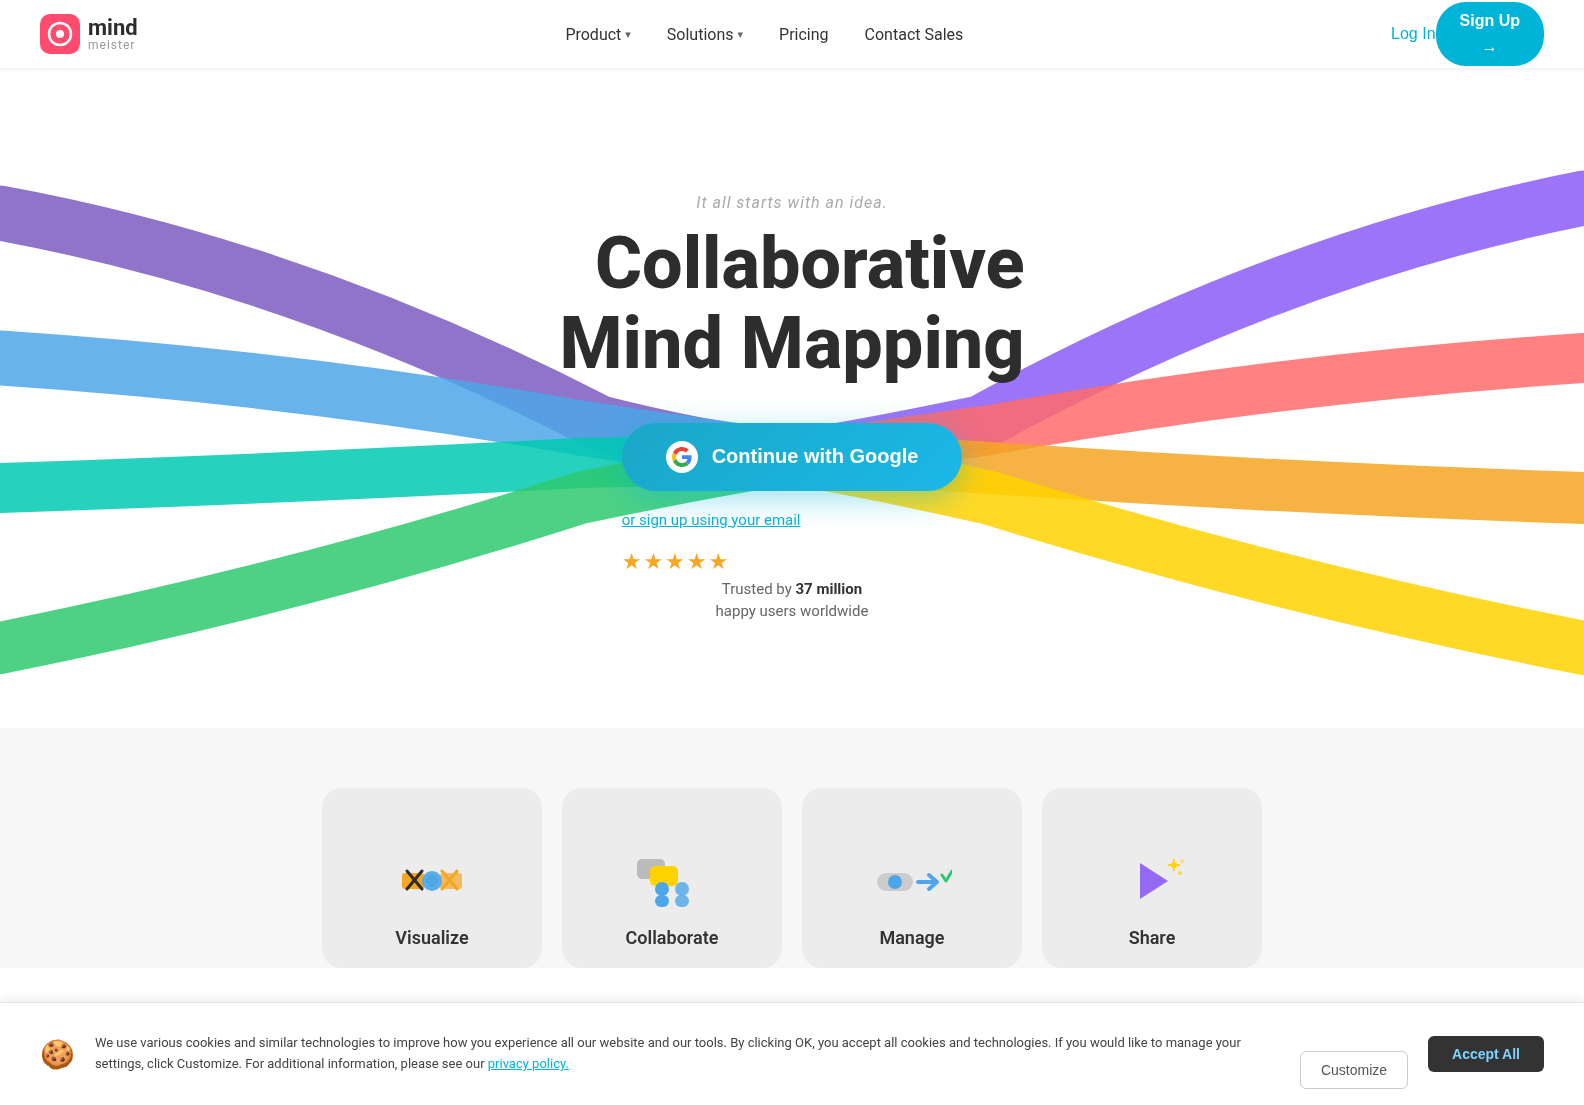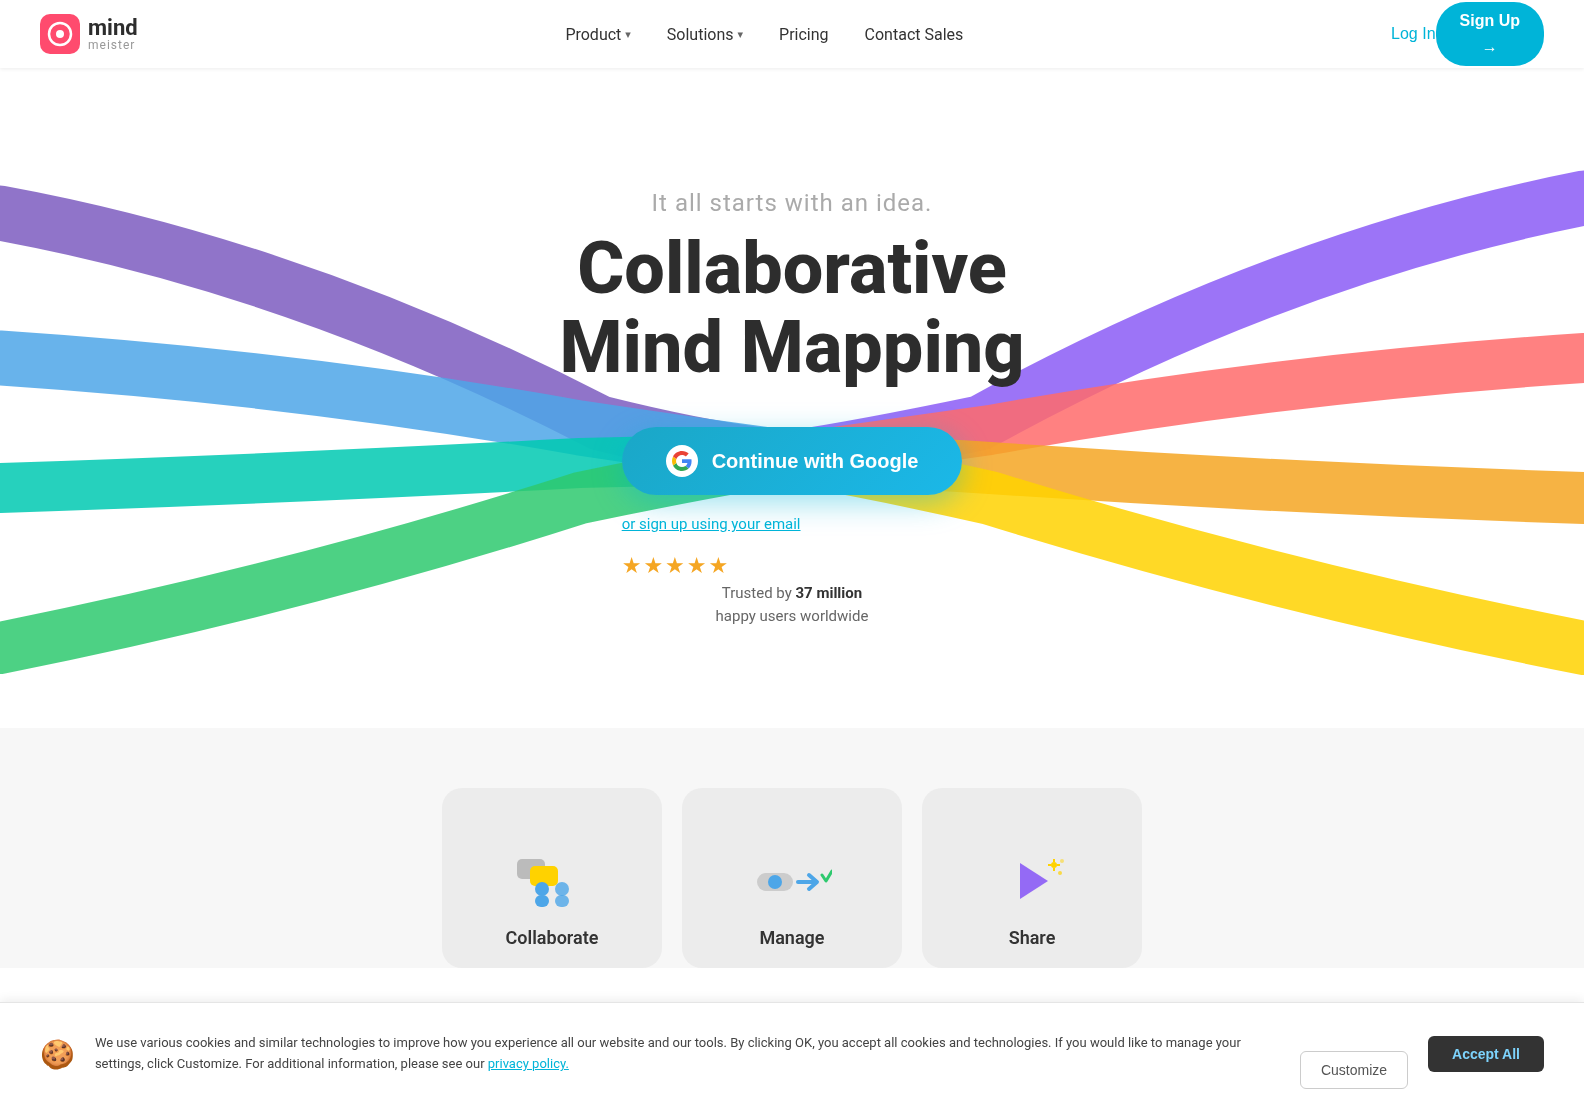--- a/index.html
+++ b/index.html
@@ -34,22 +34,22 @@
       display: flex; align-items: center; gap: 8px; flex-direction: column;
     }
 
     
     .hero {
       position: relative; overflow: hidden;
       min-height: 660px; background: #fff;
       display: flex; flex-direction: column; align-items: center;
       justify-content: center; padding: 60px 20px 40px;
     }
-    .hero-subtitle { font-size: 24px; color: #aaa; font-weight: 400; margin-bottom: 12px; letter-spacing: 1px; }
-    .hero-title { font-size: 72px; font-weight: 800; color: #2d2d2d; text-align: center; line-height: 1.1; margin-bottom: 40px; z-index: 10; position: relative; }
+    .hero-subtitle { font-size: 16px; color: #aaa; font-weight: 400; margin-bottom: 12px; letter-spacing: 1px; font-style: italic; }
+    .hero-title { font-size: 72px; font-weight: 800; color: #2d2d2d; text-align: right; line-height: 1.1; margin-bottom: 40px; z-index: 10; position: relative; }
 
     
     .mind-map-canvas {
       position: absolute; top: 0; left: 0; width: 100%; height: 100%; pointer-events: none;
     }
 
     
     .cta-area { position: relative; z-index: 20; display: flex; flex-direction: column; gap: 20px; }
     .btn-google {
       background: linear-gradient(135deg, #1aa7c7, #1bb8e8);
@@ -195,20 +195,37 @@
       <p class="trust-text">
         <span>Trusted by </span><strong>37 million</strong><br>
         <span>happy users worldwide</span>
       </p>
     </div>
   </div>
 </section>
 
 <div class="features">
 
+  <div class="feature-card">
+    <div class="feature-icon icon-visualize">
+      <svg width="80" height="60" viewBox="0 0 80 60">
+
+        <rect x="10" y="22" width="22" height="16" rx="3" fill="#f5a623"></rect>
+        <rect x="48" y="22" width="22" height="16" rx="3" fill="#f5a623" opacity="0.7"></rect>
+        <circle cx="40" cy="30" r="10" fill="#4da6e8" opacity="0.9"></circle>
+
+        <line x1="15" y1="20" x2="30" y2="38" stroke="#2d2d2d" stroke-width="3" stroke-linecap="round"></line>
+        <line x1="30" y1="20" x2="15" y2="38" stroke="#2d2d2d" stroke-width="3" stroke-linecap="round"></line>
+        <line x1="50" y1="20" x2="65" y2="38" stroke="#f5a623" stroke-width="3" stroke-linecap="round"></line>
+        <line x1="65" y1="20" x2="50" y2="38" stroke="#f5a623" stroke-width="3" stroke-linecap="round"></line>
+        <circle cx="40" cy="30" r="6" fill="#4da6e8"></circle>
+      </svg>
+    </div>
+    <span class="feature-label">Visualize</span>
+  </div>
 
   <div class="feature-card">
     <div class="feature-icon icon-collaborate">
       <svg width="80" height="60" viewBox="0 0 80 60">
 
         <rect x="5" y="8" width="28" height="20" rx="5" fill="#bbb"></rect>
         <rect x="18" y="15" width="28" height="20" rx="5" fill="#ffd200"></rect>
 
         <circle cx="30" cy="38" r="7" fill="#4da6e8"></circle>
         <rect x="23" y="44" width="14" height="12" rx="6" fill="#4da6e8"></rect>

